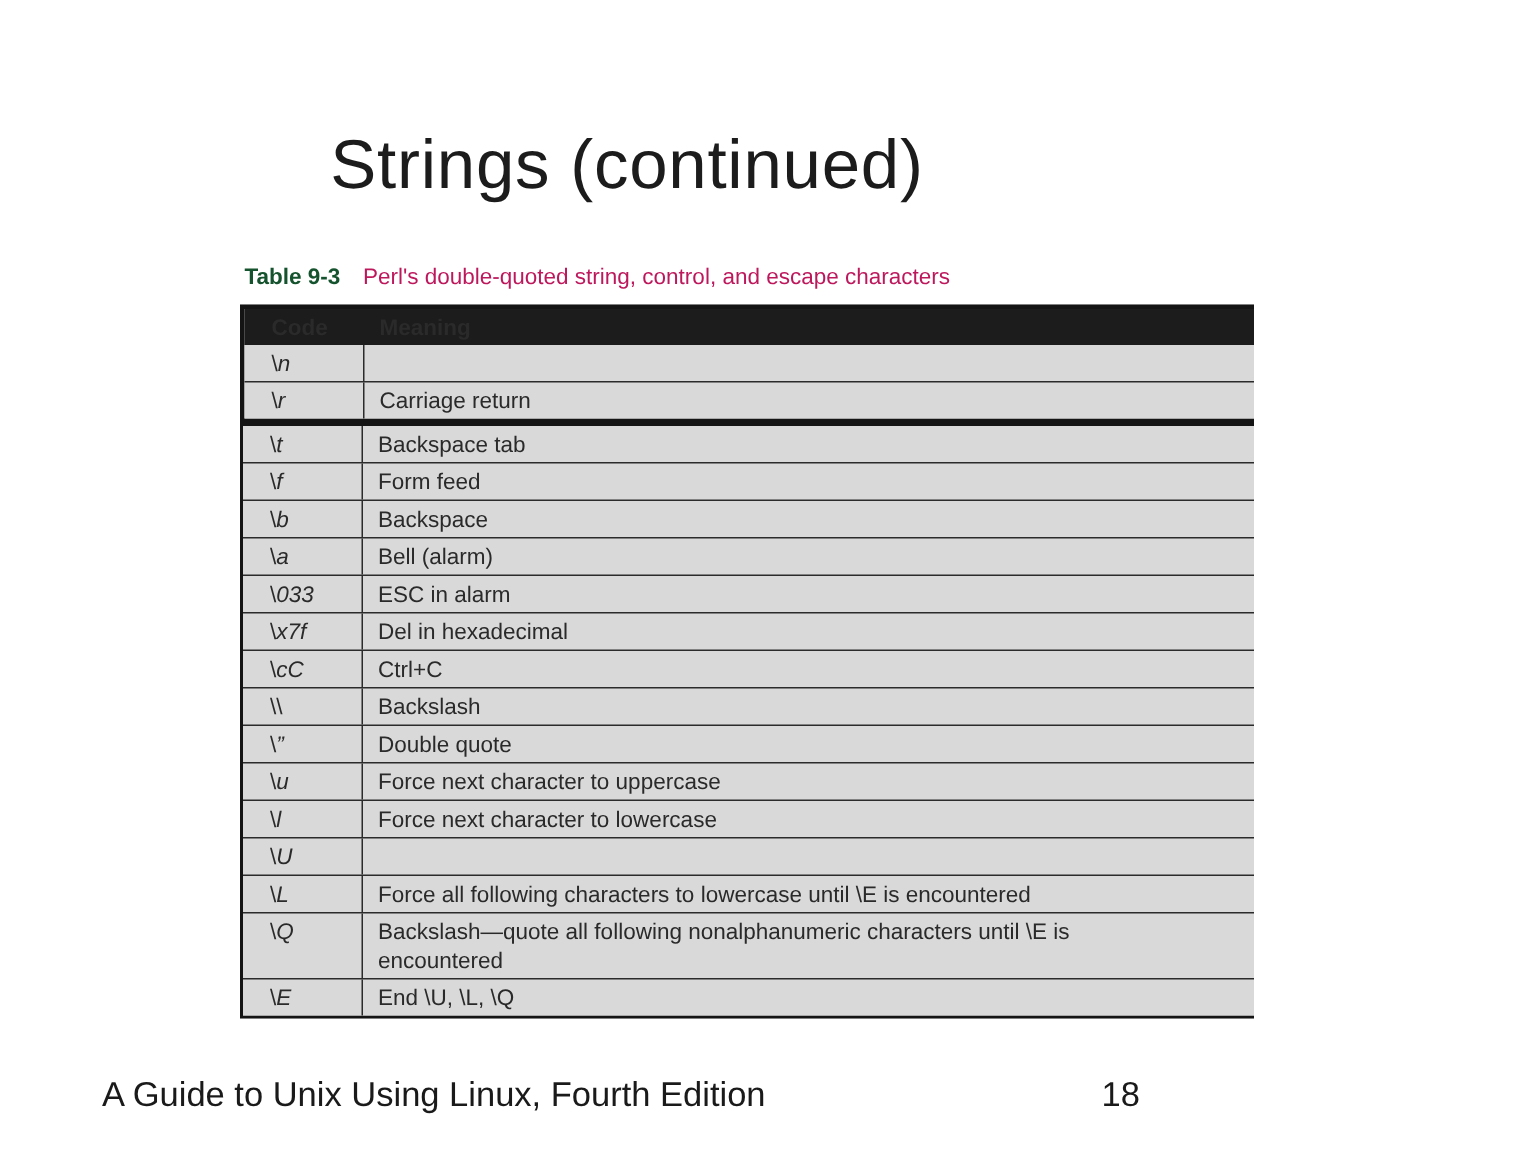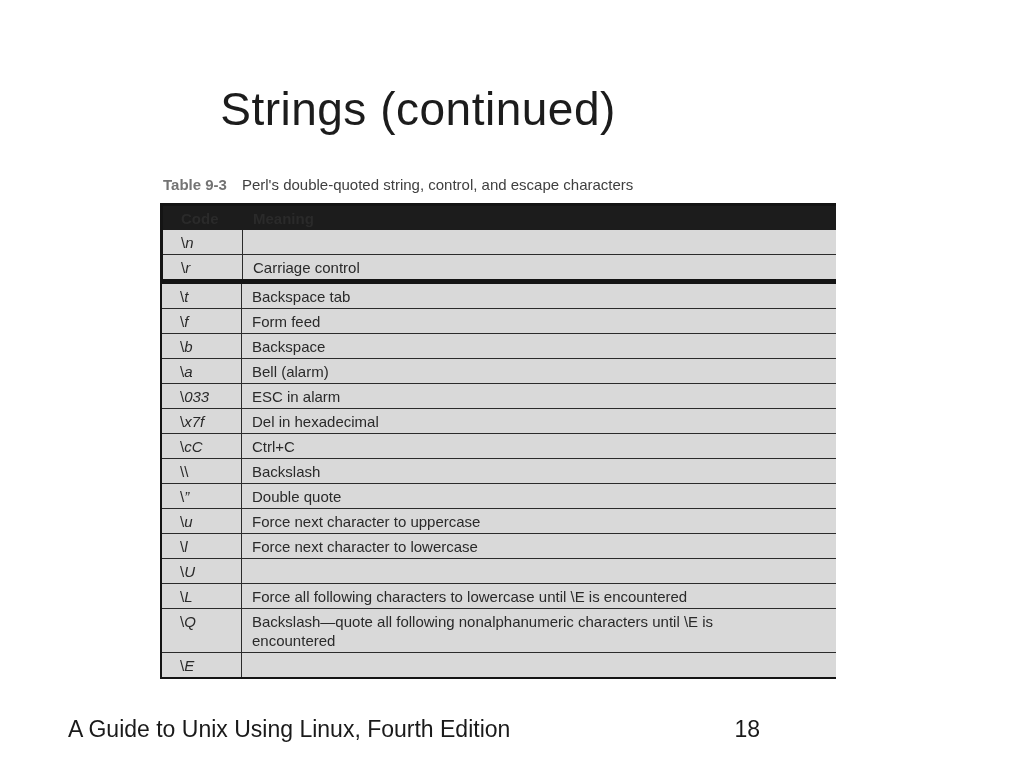--- a/index.html
+++ b/index.html
@@ -9,22 +9,22 @@
     font-family:"Liberation Sans", sans-serif; overflow:hidden;
   }
   .slide-title {
     position:absolute; top:82px; left:0; width:100%;
     text-align:center; font-size:46px; font-weight:400;
     color:#1c1c1c; margin:0; letter-spacing:0.5px;
   }
   .table-caption {
     position:absolute; left:163px; top:176px; font-size:15px; white-space:nowrap;
   }
-  .cap-label { font-weight:bold; color:#737373; margin-right:15px; }
-  .cap-text  { color:#404040; }
+  .cap-label { font-weight:bold; color:#14532d; margin-right:15px; }
+  .cap-text  { color:#be185d; }
 
   .tbl { position:absolute; left:160px; background:var(--row-bg,#d9d9d9); }
   .part1 { top:203px; width:727px; border:3px solid var(--border,#141414); }
   .part2 { top:282px; width:723px; border:2px solid var(--border,#141414); }
 
   .hdr {
     display:flex; height:24px; align-items:center;
     background:var(--header-bg,#1c1c1c); color:var(--header-text,#ffffff);
     font-weight:bold; font-size:15px;
   }
@@ -62,21 +62,21 @@
     <div class="hdr">
       <div class="cell code">Code</div>
       <div class="cell meaning">Meaning</div>
     </div>
     <div class="rows">
         <div class="row">
           <div class="cell code"><span>\</span><span class="it">n</span></div>
         </div>
         <div class="row">
           <div class="cell code"><span>\</span><span class="it">r</span></div>
-          <div class="cell meaning">Carriage control</div>
+          <div class="cell meaning">Carriage return</div>
         </div>
       </div>
   </div>
 
   <div class="tbl part2">
     <div class="rows">
         <div class="row">
           <div class="cell code"><span>\</span><span class="it">t</span></div>
           <div class="cell meaning">Backspace tab</div>
         </div>
@@ -126,20 +126,21 @@
         <div class="row">
           <div class="cell code"><span>\</span><span class="it">L</span></div>
           <div class="cell meaning">Force all following characters to lowercase until \E is encountered</div>
         </div>
         <div class="row">
           <div class="cell code"><span>\</span><span class="it">Q</span></div>
           <div class="cell meaning">Backslash—quote all following nonalphanumeric characters until \E is encountered</div>
         </div>
         <div class="row">
           <div class="cell code"><span>\</span><span class="it">E</span></div>
+          <div class="cell meaning">End \U, \L, \Q</div>
         </div>
       </div>
   </div>
 
   <div class="footer">
     <span>A Guide to Unix Using Linux, Fourth Edition</span>
     <span>18</span>
   </div>
 
 </div>

